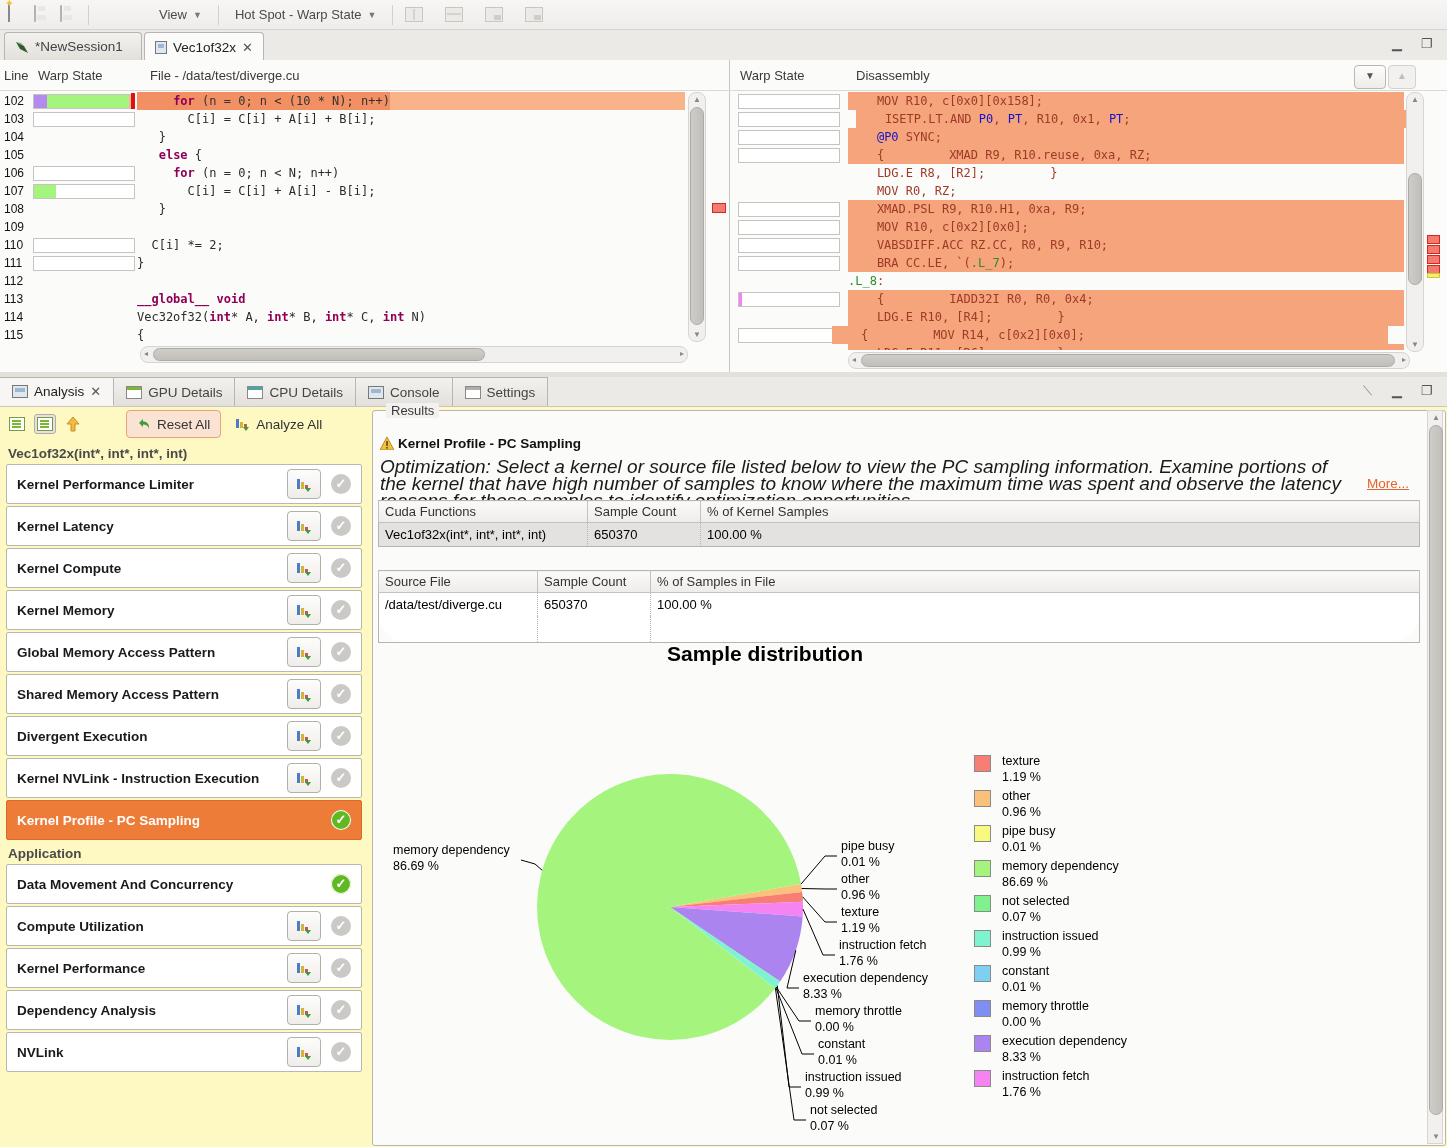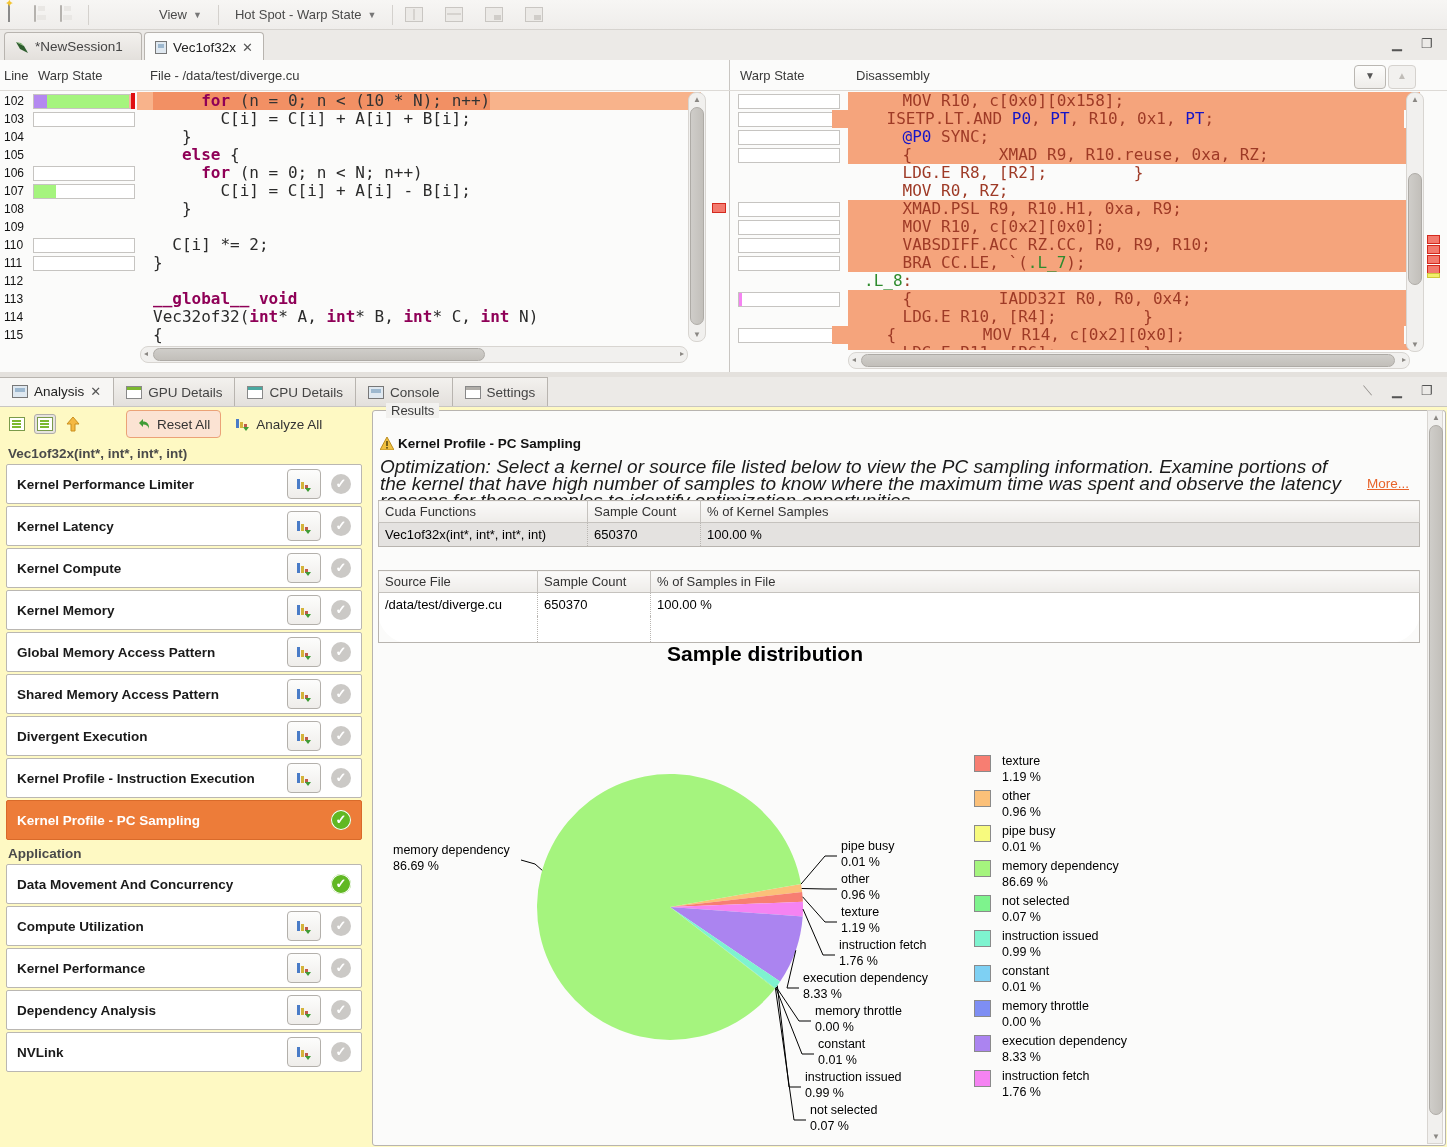--- a/index.html
+++ b/index.html
@@ -22,21 +22,21 @@
   .gray-ico.rest:before{content:"";position:absolute;right:1px;bottom:1px;width:7px;height:5px;background:#d0cdc9;}
   
   #tabbar{position:absolute;left:0;top:30px;width:1447px;height:30px;background:#eceae7;border-bottom:1px solid #b8b4af;}
   .stab{position:absolute;top:2px;height:28px;display:flex;align-items:center;gap:6px;padding:0 10px;border:1px solid #b8b4af;border-bottom:none;border-radius:4px 4px 0 0;background:linear-gradient(#f3f1ee,#e3e0dc);font-size:13.5px;color:#444;box-sizing:border-box;}
   .stab.active{background:#fbfbfa;height:29px;color:#222;}
   .winbtn{color:#555;font-size:13px;}
   
   #editors{position:absolute;left:0;top:60px;width:1447px;height:312px;background:#fbfbfa;border-bottom:1px solid #b8b4af;}
   #vsplit{position:absolute;left:729px;top:0;width:1px;height:312px;background:#c9c6c2;}
   .pane-head{position:absolute;top:8px;font-size:13px;color:#3a3a3a;}
-  .mono{font-family:"DejaVu Sans Mono",monospace;font-size:16px;line-height:18px;white-space:pre;padding-left:16px;}
+  .mono{font-family:"DejaVu Sans Mono",monospace;font-size:12px;line-height:18px;white-space:pre;}
   .erow{position:absolute;left:0;height:18px;width:729px;}
   .lnum{position:absolute;left:4px;width:28px;font-size:12px;color:#111;line-height:18px;}
   .wbox{position:absolute;left:33px;top:2px;width:100px;height:13px;border:1px solid #c6c4c1;background:#fff;display:flex;}
   .wseg{height:100%;}
   .codearea{position:absolute;left:137px;top:0;right:729px;height:18px;}
   .kw{color:#8f0057;font-weight:bold;}
   .blue{color:#1414c8;}
   .green{color:#2e8b2e;}
   .dis-row{position:absolute;height:18px;}
   .scrollbar{position:absolute;background:#f1f0ee;border:1px solid #d8d5d1;border-radius:9px;}
@@ -216,21 +216,21 @@
           <span class="codearea mono" style="width:548px;color:#2b2b2b;">{</span>
         </div>
       </div>
     <div id="dis-rows">
         <div class="dis-row" style="top: 32px; left: 732px;">
           <span class="wbox" style="left:6px;"></span>
           <span class="mono abs" style="left:116px;width:556px;height:18px;overflow:hidden;color:#9e3a26;background:#f5a47c;">    MOV R10, c[0x0][0x158];</span>
         </div>
         <div class="dis-row" style="top: 50px; left: 732px;">
           <span class="wbox" style="left:6px;"></span>
-          <span class="mono abs" style="left:100px;width:556px;height:18px;overflow:hidden;color:#9e3a26;background:#f5a47c;">    ISETP.LT.AND <span class="blue">P0</span>, <span class="blue">PT</span>, R10, 0x1, <span class="blue">PT</span>;</span>
+          <span class="mono abs" style="left:124px;width:556px;height:18px;overflow:hidden;color:#9e3a26;background:#f5a47c;">    ISETP.LT.AND <span class="blue">P0</span>, <span class="blue">PT</span>, R10, 0x1, <span class="blue">PT</span>;</span>
         </div>
         <div class="dis-row" style="top: 68px; left: 732px;">
           <span class="wbox" style="left:6px;"></span>
           <span class="mono abs" style="left:116px;width:556px;height:18px;overflow:hidden;color:#9e3a26;background:#f5a47c;">    <span class="blue">@P0</span> SYNC;</span>
         </div>
         <div class="dis-row" style="top: 86px; left: 732px;">
           <span class="wbox" style="left:6px;"></span>
           <span class="mono abs" style="left:116px;width:556px;height:18px;overflow:hidden;color:#9e3a26;background:#f5a47c;">    {         XMAD R9, R10.reuse, 0xa, RZ;</span>
         </div>
         <div class="dis-row" style="top: 104px; left: 732px;">
@@ -458,21 +458,21 @@
           <svg width="16" height="15" viewBox="0 0 16 15">
             <rect x="1" y="2" width="3" height="10" fill="#4a7cc7"></rect>
             <rect x="5" y="5" width="3" height="7" fill="#d4b33a"></rect>
             <rect x="9" y="8" width="3" height="4" fill="#c05a4a"></rect>
             <polygon points="9,11 15,11 12,15" fill="#3f9c35"></polygon>
           </svg>
         </span>
         <span class="checkc">✓</span>
       </div>
       <div class="anitem">
-        <span class="lbl">Kernel Profile - Instruction Execution</span>
+        <span class="lbl">Kernel NVLink - Instruction Execution</span>
         <span class="chartbtn">
           <svg width="16" height="15" viewBox="0 0 16 15">
             <rect x="1" y="2" width="3" height="10" fill="#4a7cc7"></rect>
             <rect x="5" y="5" width="3" height="7" fill="#d4b33a"></rect>
             <rect x="9" y="8" width="3" height="4" fill="#c05a4a"></rect>
             <polygon points="9,11 15,11 12,15" fill="#3f9c35"></polygon>
           </svg>
         </span>
         <span class="checkc">✓</span>
       </div>

